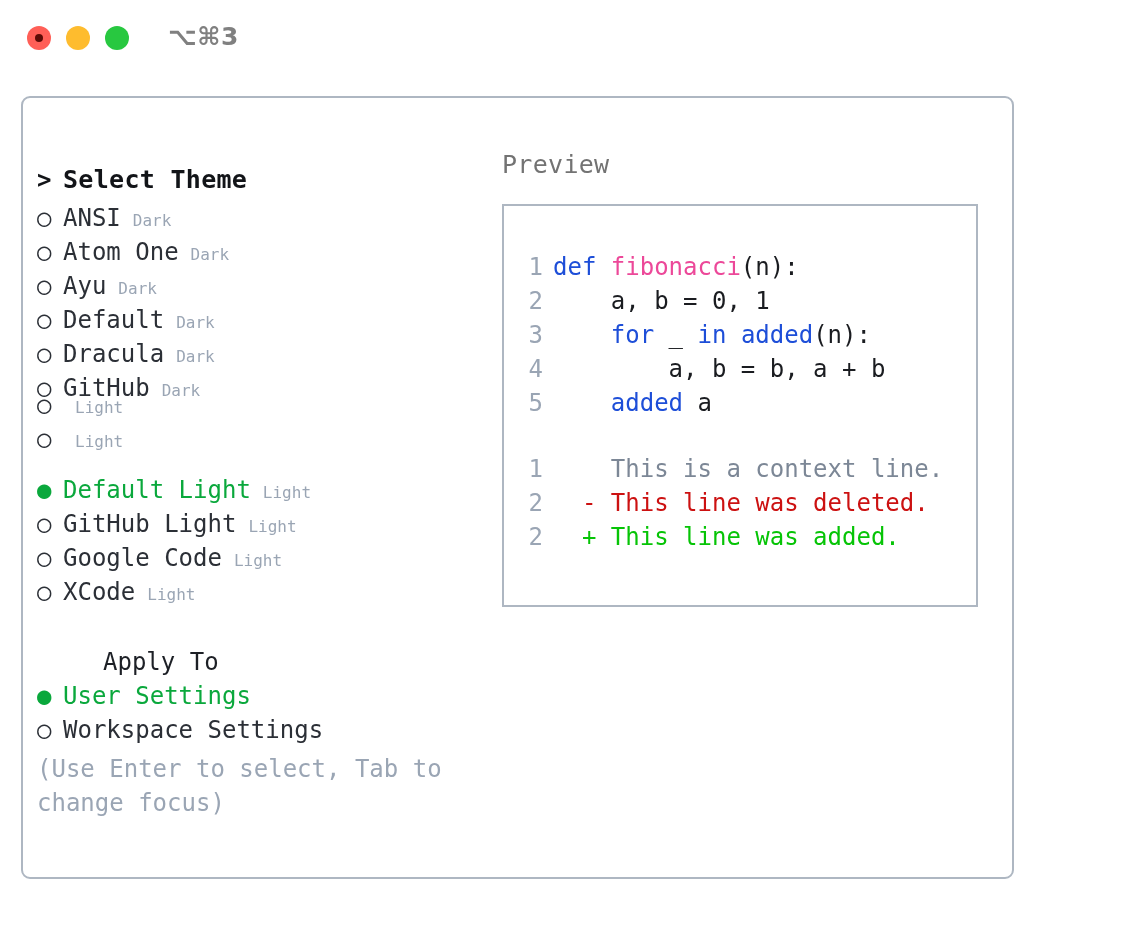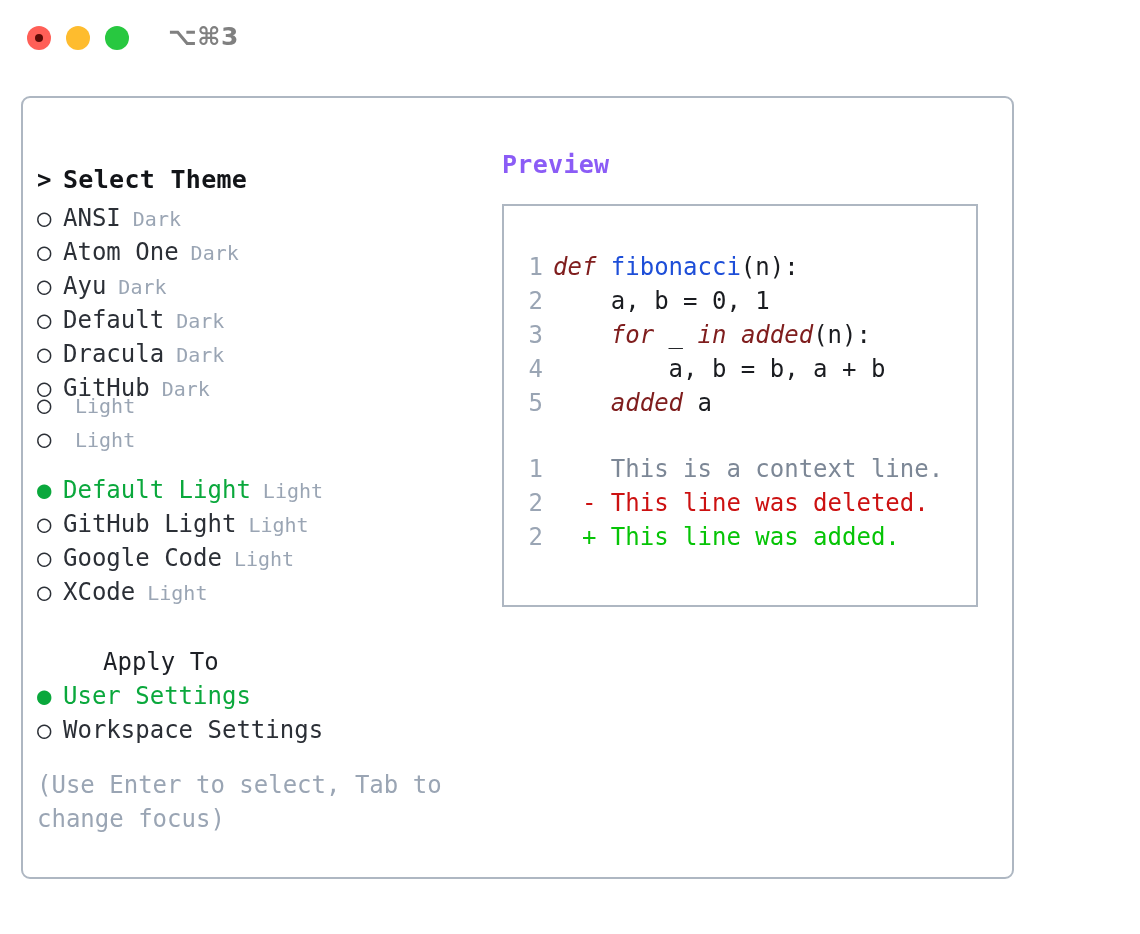--- a/index.html
+++ b/index.html
@@ -106,21 +106,21 @@
   }
   .marker.filled { color: #0aa83c; }
   .label {
     font-size: 24px;
     line-height: 34px;
     color: #2b2f36;
     margin-top: 17px;
   }
   .label.selected { color: #0aa83c; text-align: right; }
   .tag {
-    font-size: 20px;
+    font-size: 16px;
     line-height: 34px;
     color: #9aa5b4;
     padding-left: 12px;
   }
 
   #select-theme-header {
     display: flex;
     align-items: baseline;
     height: 38px;
     white-space: pre;
@@ -146,38 +146,38 @@
     white-space: pre;
     gap: 40px;
   }
   #apply-to-header .marker { color: transparent; }
   #apply-to-header .label {
     font-size: 24px;
     color: #1d2026;
   }
 
   #hint-text {
-    margin-top: 38px;
+    margin-top: 22px;
     width: 410px;
     font-size: 24px;
     line-height: 34px;
     color: #9aa5b4;
   }
 
   
   #preview-column {
     position: absolute;
     left: 479px;
     top: 48px;
     width: 500px;
   }
   #preview-title {
     font-size: 25px;
-    font-weight: 700;
-    color: #8b5cf6;
+    font-weight: 400;
+    color: #737373;
     letter-spacing: 0.3px;
     line-height: 38px;
   }
   #preview-box {
     margin-top: 20px;
     width: 476px;
     height: 403px;
     border: 2px solid #aeb7c2;
     box-sizing: border-box;
     background: #ffffff;
@@ -195,22 +195,22 @@
   .lineno {
     display: inline-block;
     width: 30px;
     flex: 0 0 30px;
     color: #9aa5b4;
     text-align: right;
     padding-right: 10px;
     box-sizing: border-box;
   }
   .code-text { color: #1a1c20; }
-  .kw   { color: #7f1d1d; font-style: italic; }
-  .fn   { color: #1d4ed8; }
+  .kw   { color: #1d4ed8; }
+  .fn   { color: #ec4899; }
   .blank-gap { height: 32px; }
   .diff-ctx { color: #7c8796; }
   .diff-del { color: #cc1111; }
   .diff-add { color: #06c406; }
 </style>
 </head>
 <body>
 
 <div id="app-window">
 

